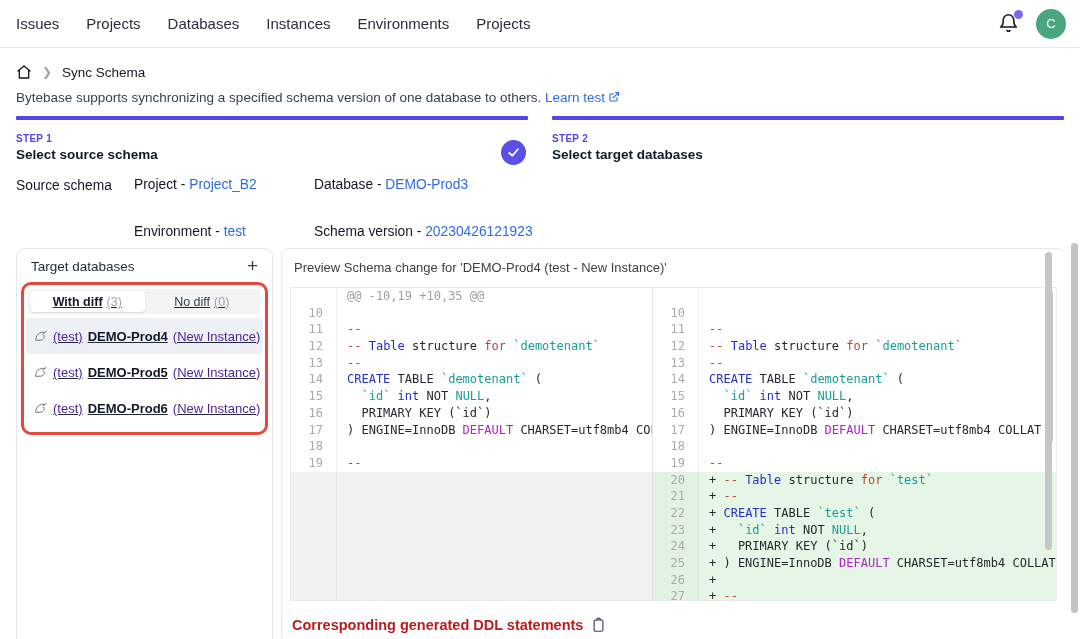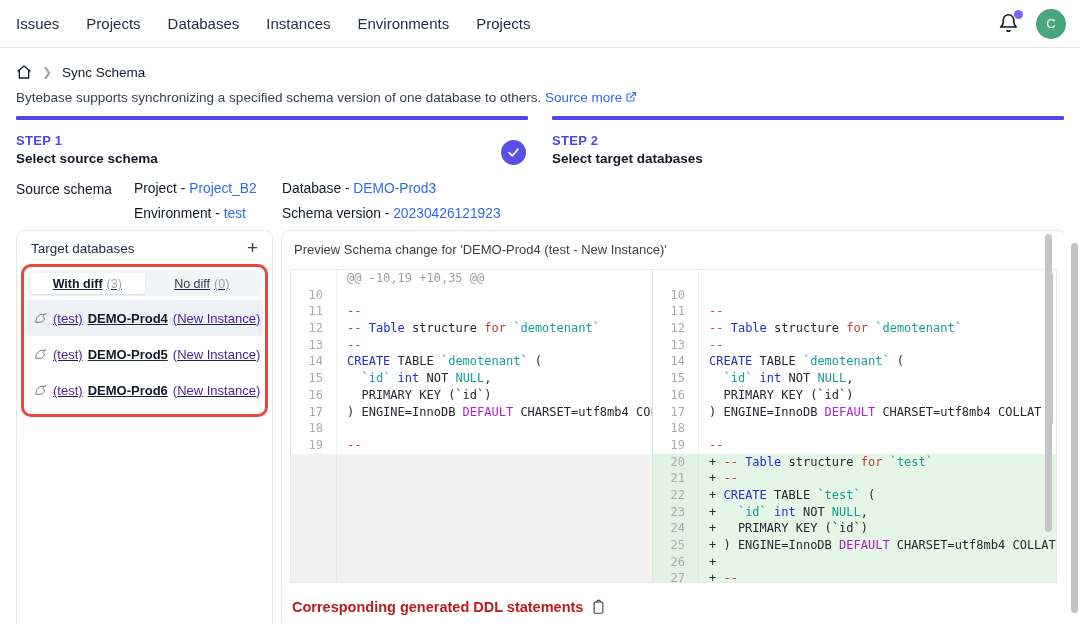--- a/index.html
+++ b/index.html
@@ -27,29 +27,29 @@
   .crumb-page{font-size:13.5px;color:#111827;}
   .crumb-sep{color:#9ca3af;font-size:12px;}
   .intro{margin:9px 16px 0;font-size:13.5px;color:#374151;}
   .intro a{color:var(--link);text-decoration:none;cursor:pointer;}
   .ext-icon{display:inline-block;vertical-align:-1px;margin-left:3px;}
 
   
   .steps{position:relative;margin:11px 16px 0;display:flex;gap:24px;}
   .step-col{flex:1;}
   .step-bar{height:4px;background:var(--accent);border-radius:1px;}
-  .step-eyebrow{margin-top:13px;font-size:13px;font-weight:700;letter-spacing:.3px;color:var(--accent);}
+  .step-eyebrow{margin-top:13px;font-size:10px;font-weight:700;letter-spacing:.3px;color:var(--accent);}
   .step-label{margin-top:3px;font-size:13.5px;font-weight:600;color:#111827;}
   .step-check{position:absolute;left:485px;top:24px;width:25px;height:25px;border-radius:50%;
     background:#5a50e8;display:flex;align-items:center;justify-content:center;}
 
   
   .source-row{margin:15px 16px 0;display:flex;font-size:13.8px;}
   .source-label{width:118px;color:#111827;padding-top:1px;}
-  .source-fields{display:grid;grid-template-columns:148px auto;row-gap:10px;column-gap:0;}
+  .source-fields{display:grid;grid-template-columns:148px auto;row-gap:10px;column-gap:0;gap:32px;}
   .sfield .fname{color:#111827;}
   .sfield .flink{color:var(--link);text-decoration:none;cursor:pointer;}
 
   
   .main{position:relative;margin:9px 16px 0;display:flex;gap:8px;height:394px;overflow:hidden;}
   .card{border:1px solid #e5e7eb;border-radius:8px;background:#fff;}
 
   
   .target-card{width:257px;height:430px;flex:0 0 auto;}
   .target-head{display:flex;align-items:center;justify-content:space-between;padding:9px 14px 6px;}
@@ -129,21 +129,21 @@
     <svg width="16" height="16" viewBox="0 0 24 24" fill="none" stroke="#111827" stroke-width="2" stroke-linecap="round" stroke-linejoin="round">
       <path d="M3 10.5 12 3l9 7.5"></path>
         <path d="M5 9.5V21h14V9.5"></path>
     </svg>
     <span class="crumb-sep">❯</span>
     <span class="crumb-page">Sync Schema</span>
   </div>
 
   <div class="intro">
     <span>Bytebase supports synchronizing a specified schema version of one database to others.</span>
-    <a>Source more</a><span class="ext-icon"><svg width="12" height="12" viewBox="0 0 24 24" fill="none" stroke="#2e6be6" stroke-width="2.2" stroke-linecap="round" stroke-linejoin="round">
+    <a>Learn test</a><span class="ext-icon"><svg width="12" height="12" viewBox="0 0 24 24" fill="none" stroke="#2e6be6" stroke-width="2.2" stroke-linecap="round" stroke-linejoin="round">
           <path d="M18 13v6a1 1 0 0 1-1 1H5a1 1 0 0 1-1-1V7a1 1 0 0 1 1-1h6"></path>
           <path d="M15 3h6v6"></path>
           <path d="M10 14 21 3"></path>
         </svg></span>
   </div>
 
   <div class="steps">
     <div class="step-col">
       <div class="step-bar"></div>
       <div class="step-eyebrow">STEP 1</div>

